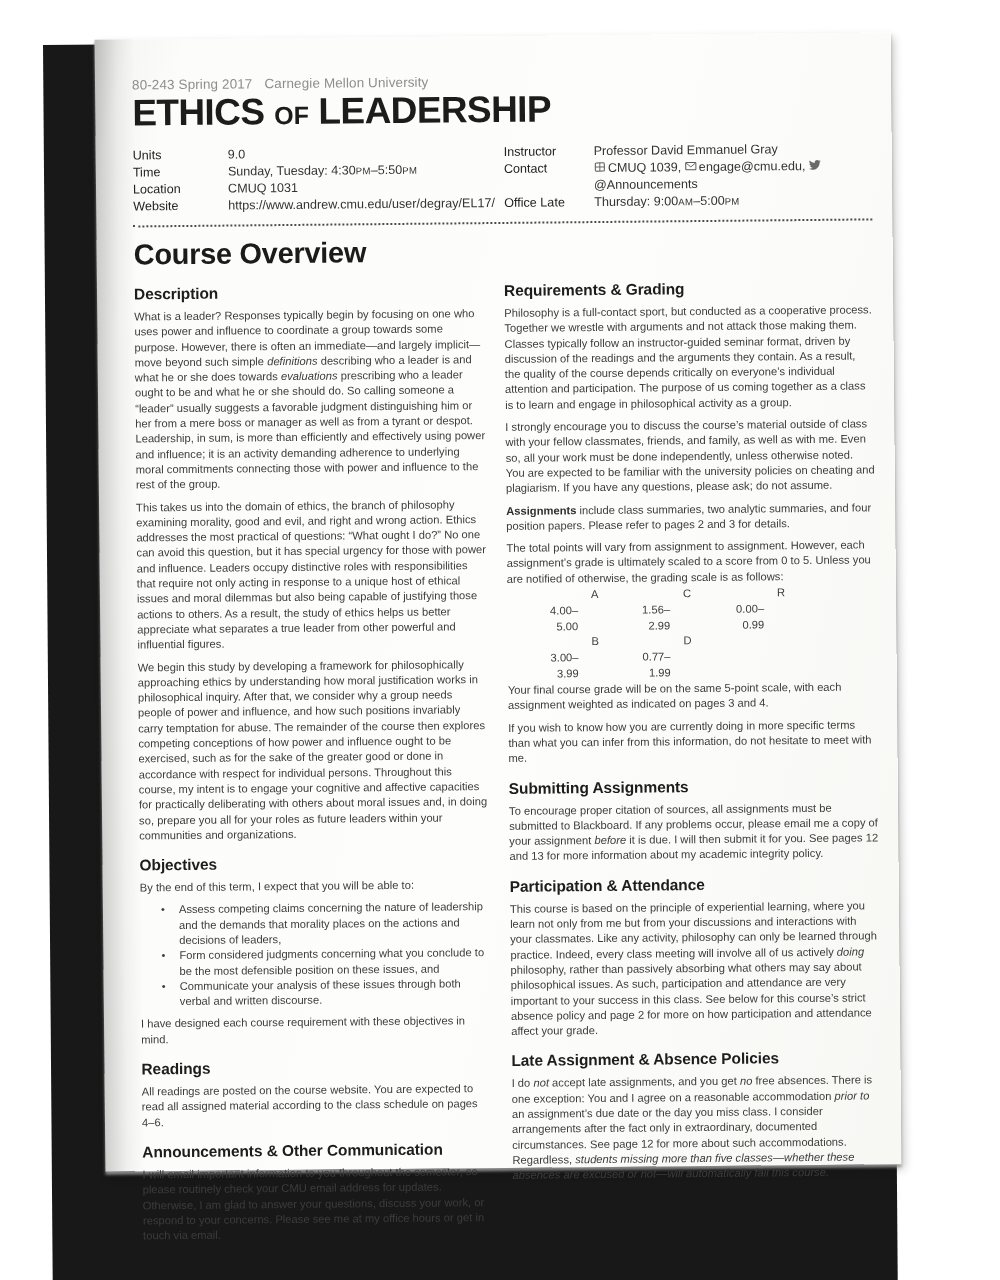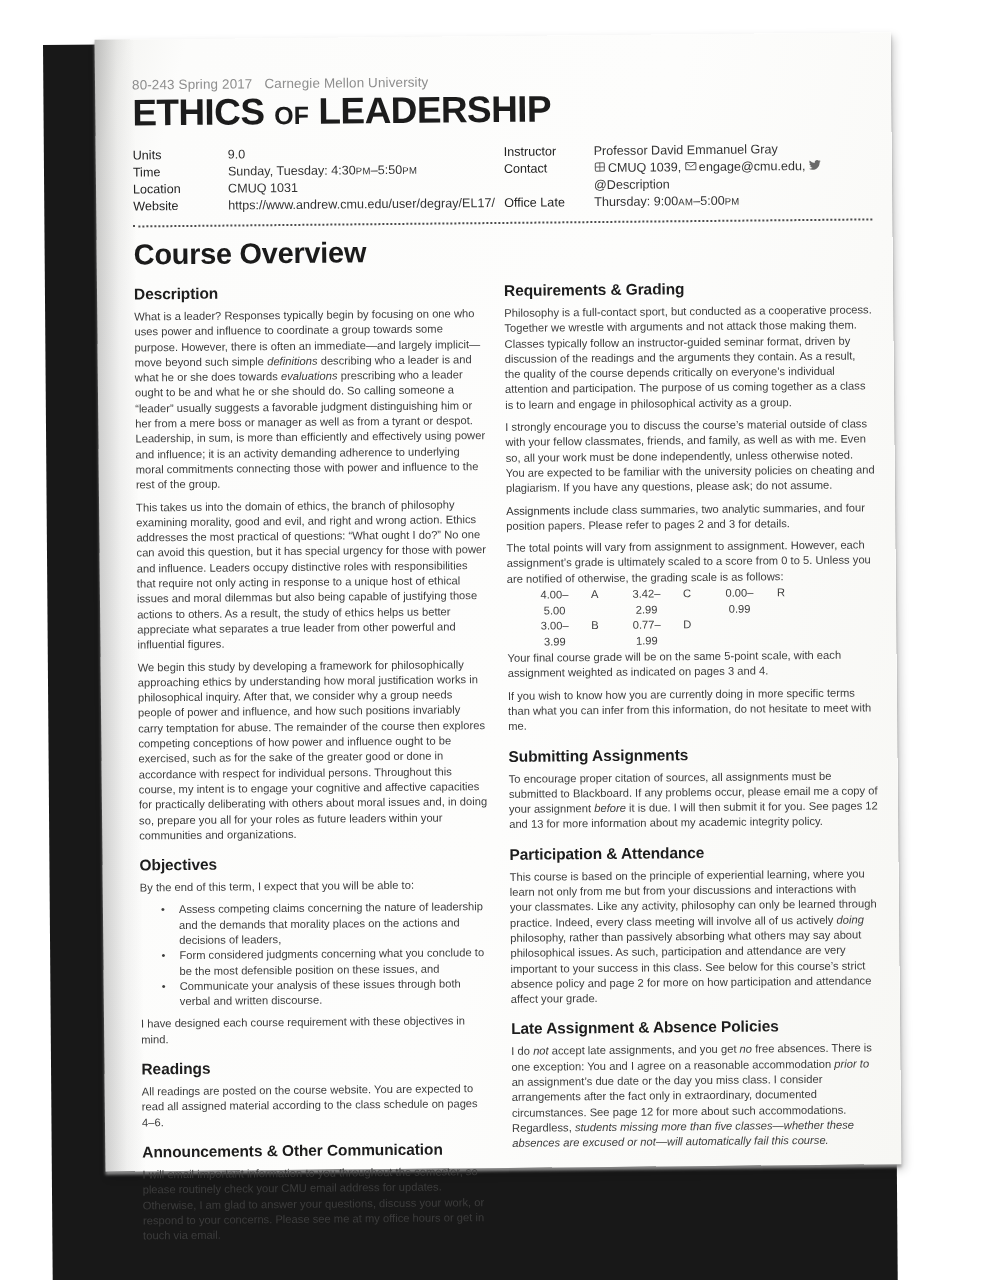--- a/index.html
+++ b/index.html
@@ -48,31 +48,31 @@
   .cols { display:flex; margin-top:14px; }
   .col-left  { width:350px; }
   .col-gap   { width:20px; }
   .col-right { width:369px; }
 
   h3 { font-size:15.5px; font-weight:700; color:#1d1d1d; margin:13px 0 6px; letter-spacing:-0.1px; }
   h3.first { margin-top:0; }
   p { font-size:11.2px; line-height:15.3px; margin-bottom:7px; color:#3c3c3c; }
   p.tight { margin-bottom:1px; }
   i { font-style:italic; }
-  b { font-weight:400; color:#2e2e2e; }
+  b { font-weight:700; color:#2e2e2e; }
 
   ul.objectives { list-style:none; margin:1px 0 7px; }
   ul.objectives li { position:relative; padding-left:39px; font-size:11.2px; line-height:15.3px; color:#3c3c3c; }
   ul.objectives li::before { content:"•"; position:absolute; left:21px; top:0; }
 
   .grade-grid {
     display:grid; grid-template-columns:60px 32px 60px 32px 62px 24px;
     margin:1px 0 1px 24px; font-size:11.2px; line-height:15.5px; color:#3c3c3c;
   }
-  .grade-grid .rng { text-align:center; padding-right:13px; }
+  .grade-grid .rng { text-align:right; padding-right:13px;margin-top:16px; }
 </style>
 </head>
 <body>
 
 <div class="backdrop"></div>
 
 <div class="page">
   <div class="content">
 
     <div class="meta-line">
@@ -104,21 +104,21 @@
           <svg class="icn" viewBox="0 0 16 16">
               <rect x="2" y="2.5" width="12" height="11" rx="1.5" fill="none" stroke="#5a5a5a" stroke-width="1.4"></rect>
               <path d="M2 8h12M8 2.5v11" fill="none" stroke="#5a5a5a" stroke-width="1.2"></path>
             </svg><span>CMUQ 1039,</span>
           <svg class="icn" viewBox="0 0 16 16">
               <rect x="1.2" y="3.2" width="13.6" height="9.6" rx="1" fill="none" stroke="#5a5a5a" stroke-width="1.4"></rect>
               <path d="M1.8 4 8 9l6.2-5" fill="none" stroke="#5a5a5a" stroke-width="1.2"></path>
             </svg><span>engage@cmu.edu,</span>
           <svg class="icn" viewBox="0 0 16 16">
               <path fill="#6a6a6a" d="M16 3.04c-.6.27-1.22.45-1.88.53.68-.4 1.2-1.04 1.44-1.8-.63.37-1.33.64-2.07.8A3.28 3.28 0 0 0 11.1 1.5c-1.8 0-3.27 1.47-3.27 3.27 0 .26.03.5.08.75A9.3 9.3 0 0 1 1.14 2.1a3.28 3.28 0 0 0 1.01 4.38c-.54-.02-1.05-.17-1.5-.42v.04c0 1.59 1.13 2.91 2.63 3.21-.28.08-.57.12-.87.12-.21 0-.42-.02-.62-.06.42 1.3 1.63 2.25 3.06 2.28A6.58 6.58 0 0 1 0 13.03a9.28 9.28 0 0 0 5.03 1.47c6.04 0 9.34-5 9.34-9.34v-.42c.64-.46 1.2-1.04 1.63-1.7z"></path>
-            </svg><span>@Description</span>
+            </svg><span>@Announcements</span>
         </div>
         <div class="lbl">Office Late</div>
         <div class="val">Thursday: 9:00<span class="sc">AM</span>–5:00<span class="sc">PM</span></div>
       </div>
     </div>
 
     <div class="dotted"></div>
 
     <h2>Course Overview</h2>
 
@@ -150,21 +150,21 @@
 
       <div class="col-right">
         <h3 class="first">Requirements &amp; Grading</h3>
         <p>Philosophy is a full-contact sport, but conducted as a cooperative process. Together we wrestle with arguments and not attack those making them. Classes typically follow an instructor-guided seminar format, driven by discussion of the readings and the arguments they contain. As a result, the quality of the course depends critically on everyone’s individual attention and participation. The purpose of us coming together as a class is to learn and engage in philosophical activity as a group.</p>
         <p>I strongly encourage you to discuss the course’s material outside of class with your fellow classmates, friends, and family, as well as with me. Even so, all your work must be done independently, unless otherwise noted. You are expected to be familiar with the university policies on cheating and plagiarism. If you have any questions, please ask; do not assume.</p>
         <p><b>Assignments</b> include class summaries, two analytic summaries, and four position papers. Please refer to pages 2 and 3 for details.</p>
         <p class="tight">The total points will vary from assignment to assignment. However, each assignment’s grade is ultimately scaled to a score from 0 to 5. Unless you are notified of otherwise, the grading scale is as follows:</p>
         <div class="grade-grid">
           <div class="rng">4.00–5.00</div>
           <div>A</div>
-          <div class="rng">3.42–2.99</div>
+          <div class="rng">1.56–2.99</div>
           <div>C</div>
           <div class="rng">0.00–0.99</div>
           <div>R</div>
           <div class="rng">3.00–3.99</div>
           <div>B</div>
           <div class="rng">0.77–1.99</div>
           <div>D</div>
         </div>
         <p>Your final course grade will be on the same 5-point scale, with each assignment weighted as indicated on pages 3 and 4.</p>
         <p>If you wish to know how you are currently doing in more specific terms than what you can infer from this information, do not hesitate to meet with me.</p>

